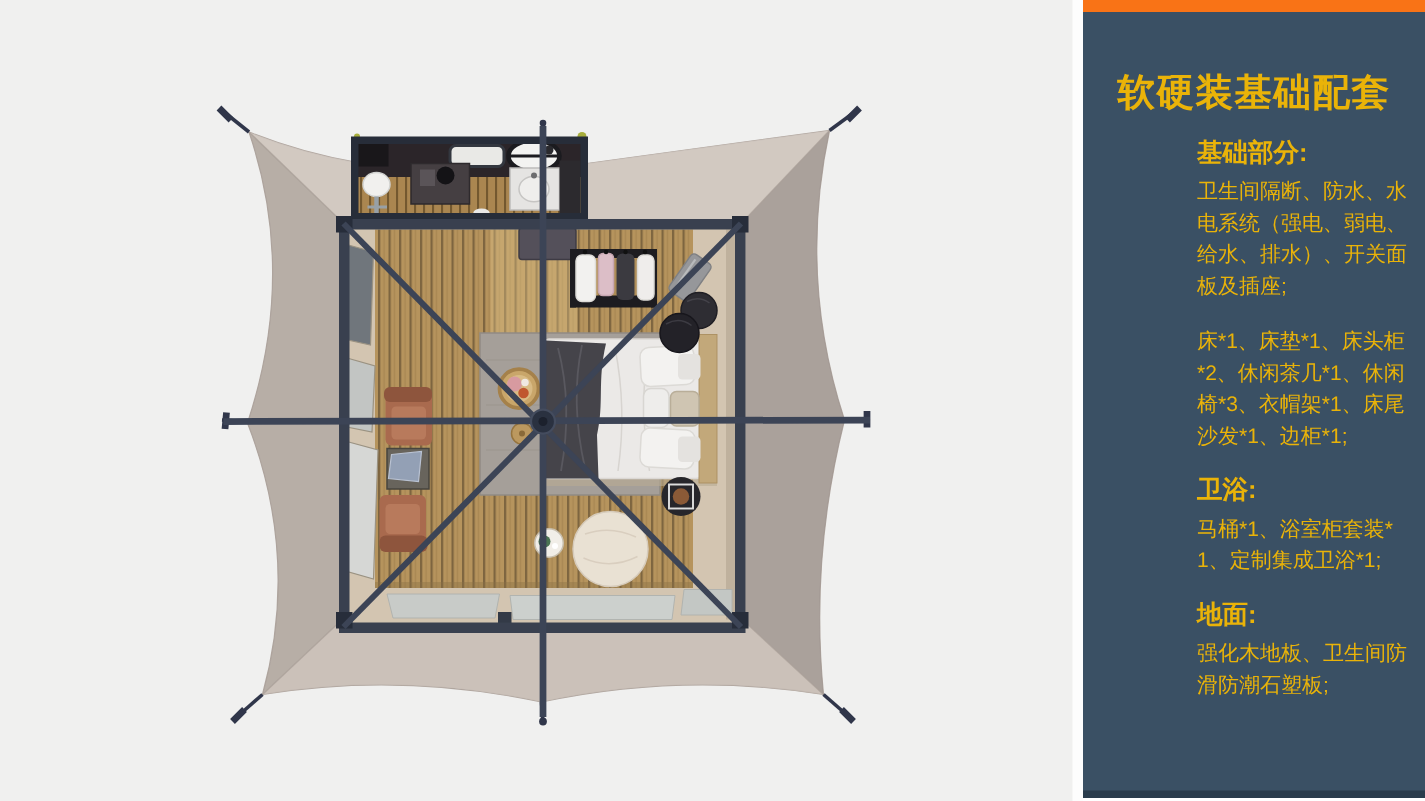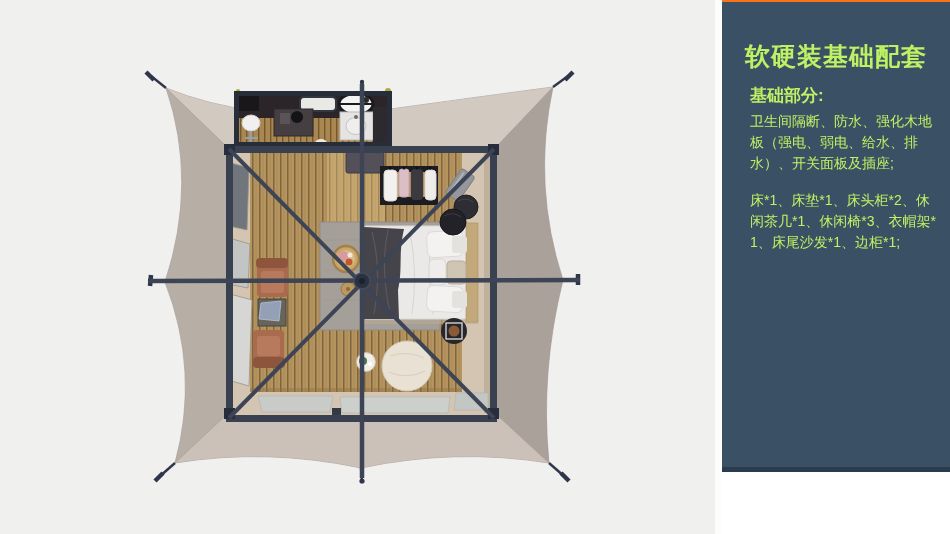--- a/index.html
+++ b/index.html
@@ -1,25 +1,25 @@
 <!DOCTYPE html>
 <html><head>
 <meta charset="utf-8">
 <style>
   html,body{margin:0;padding:0;background:#ffffff;}
   #stage{position:relative;width:950px;height:534px;overflow:hidden;
          font-family:"Liberation Sans", sans-serif;background:#ffffff;}
   #plan{position:absolute;left:0;top:0;width:722px;height:534px;}
   #divider{position:absolute;left:715px;top:0;width:7px;height:534px;background:#fdfdfd;}
-  #sidebar{position:absolute;left:722px;top:0;width:228px;height:472px;
-           box-sizing:border-box;background:#3a5064;color:#bef264;
-           border-top:2px solid #f97316;border-bottom:5px solid #2a3c4c;overflow:hidden;}
+  #sidebar{position:absolute;left:722px;top:0;width:228px;height:532px;
+           box-sizing:border-box;background:#3a5064;color:#eab308;
+           border-top:8px solid #f97316;border-bottom:5px solid #2a3c4c;overflow:hidden;}
   .sb-title{margin:40px 8px 0 8px;text-align:center;font-size:25px;font-weight:bold;
             letter-spacing:1px;line-height:28px;}
-  .sb-sections{padding:0 12px 0 28px;}
+  .sb-sections{padding:0 12px 0 28px;margin-left:48px;}
   .sec{margin-top:16px;}
   .sec-heading{font-size:17px;font-weight:bold;line-height:20px;margin:0 0 5px 0;}
   .sec-body{font-size:14px;line-height:21px;margin:0;word-break:break-all;}
 </style>
 </head>
 <body>
 
 <div id="stage">
 
   <svg id="plan" viewBox="0 0 722 534">
@@ -246,23 +246,31 @@
     </g>
   </svg>
 
   <div id="divider"></div>
 
   <div id="sidebar">
     <div class="sb-title">软硬装基础配套</div>
     <div class="sb-sections">
       <div class="sec">
         <p class="sec-heading">基础部分:</p>
-        <p class="sec-body">卫生间隔断、防水、强化木地板（强电、弱电、给水、排水）、开关面板及插座;</p>
+        <p class="sec-body">卫生间隔断、防水、水电系统（强电、弱电、给水、排水）、开关面板及插座;</p>
       </div>
       <div class="sec">
         <p class="sec-body">床*1、床垫*1、床头柜*2、休闲茶几*1、休闲椅*3、衣帽架*1、床尾沙发*1、边柜*1;</p>
       </div>
       <div class="sec">
+      </div>
+      <div class="sec">
+        <p class="sec-heading">卫浴:</p>
+        <p class="sec-body">马桶*1、浴室柜套装*1、定制集成卫浴*1;</p>
+      </div>
+      <div class="sec">
+        <p class="sec-heading">地面:</p>
+        <p class="sec-body">强化木地板、卫生间防滑防潮石塑板;</p>
       </div>
     </div>
   </div>
 
 </div>
 
 </body></html>

